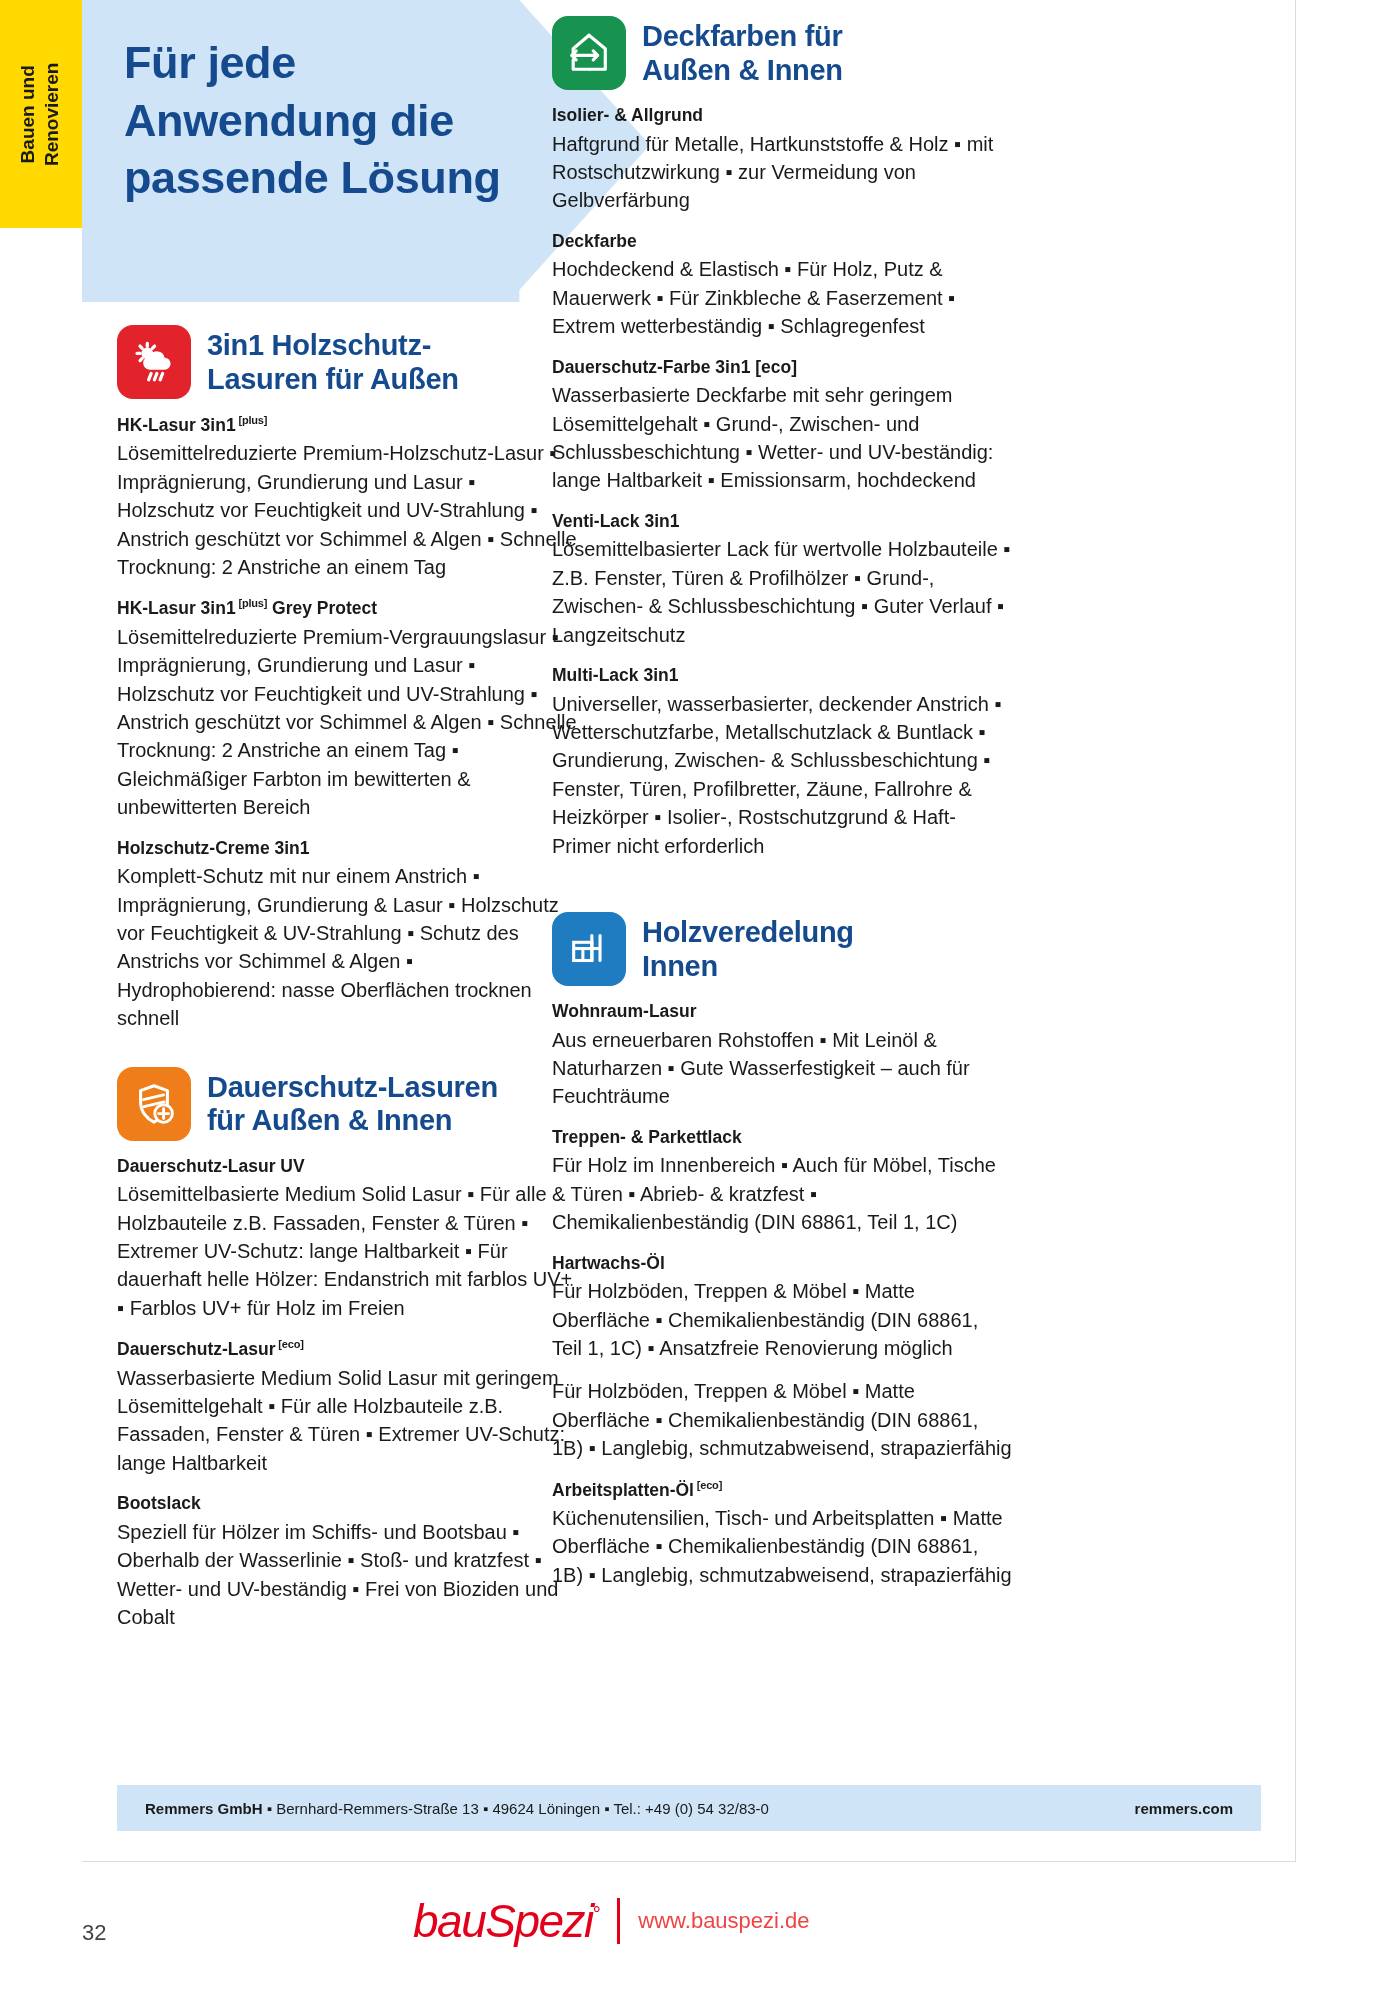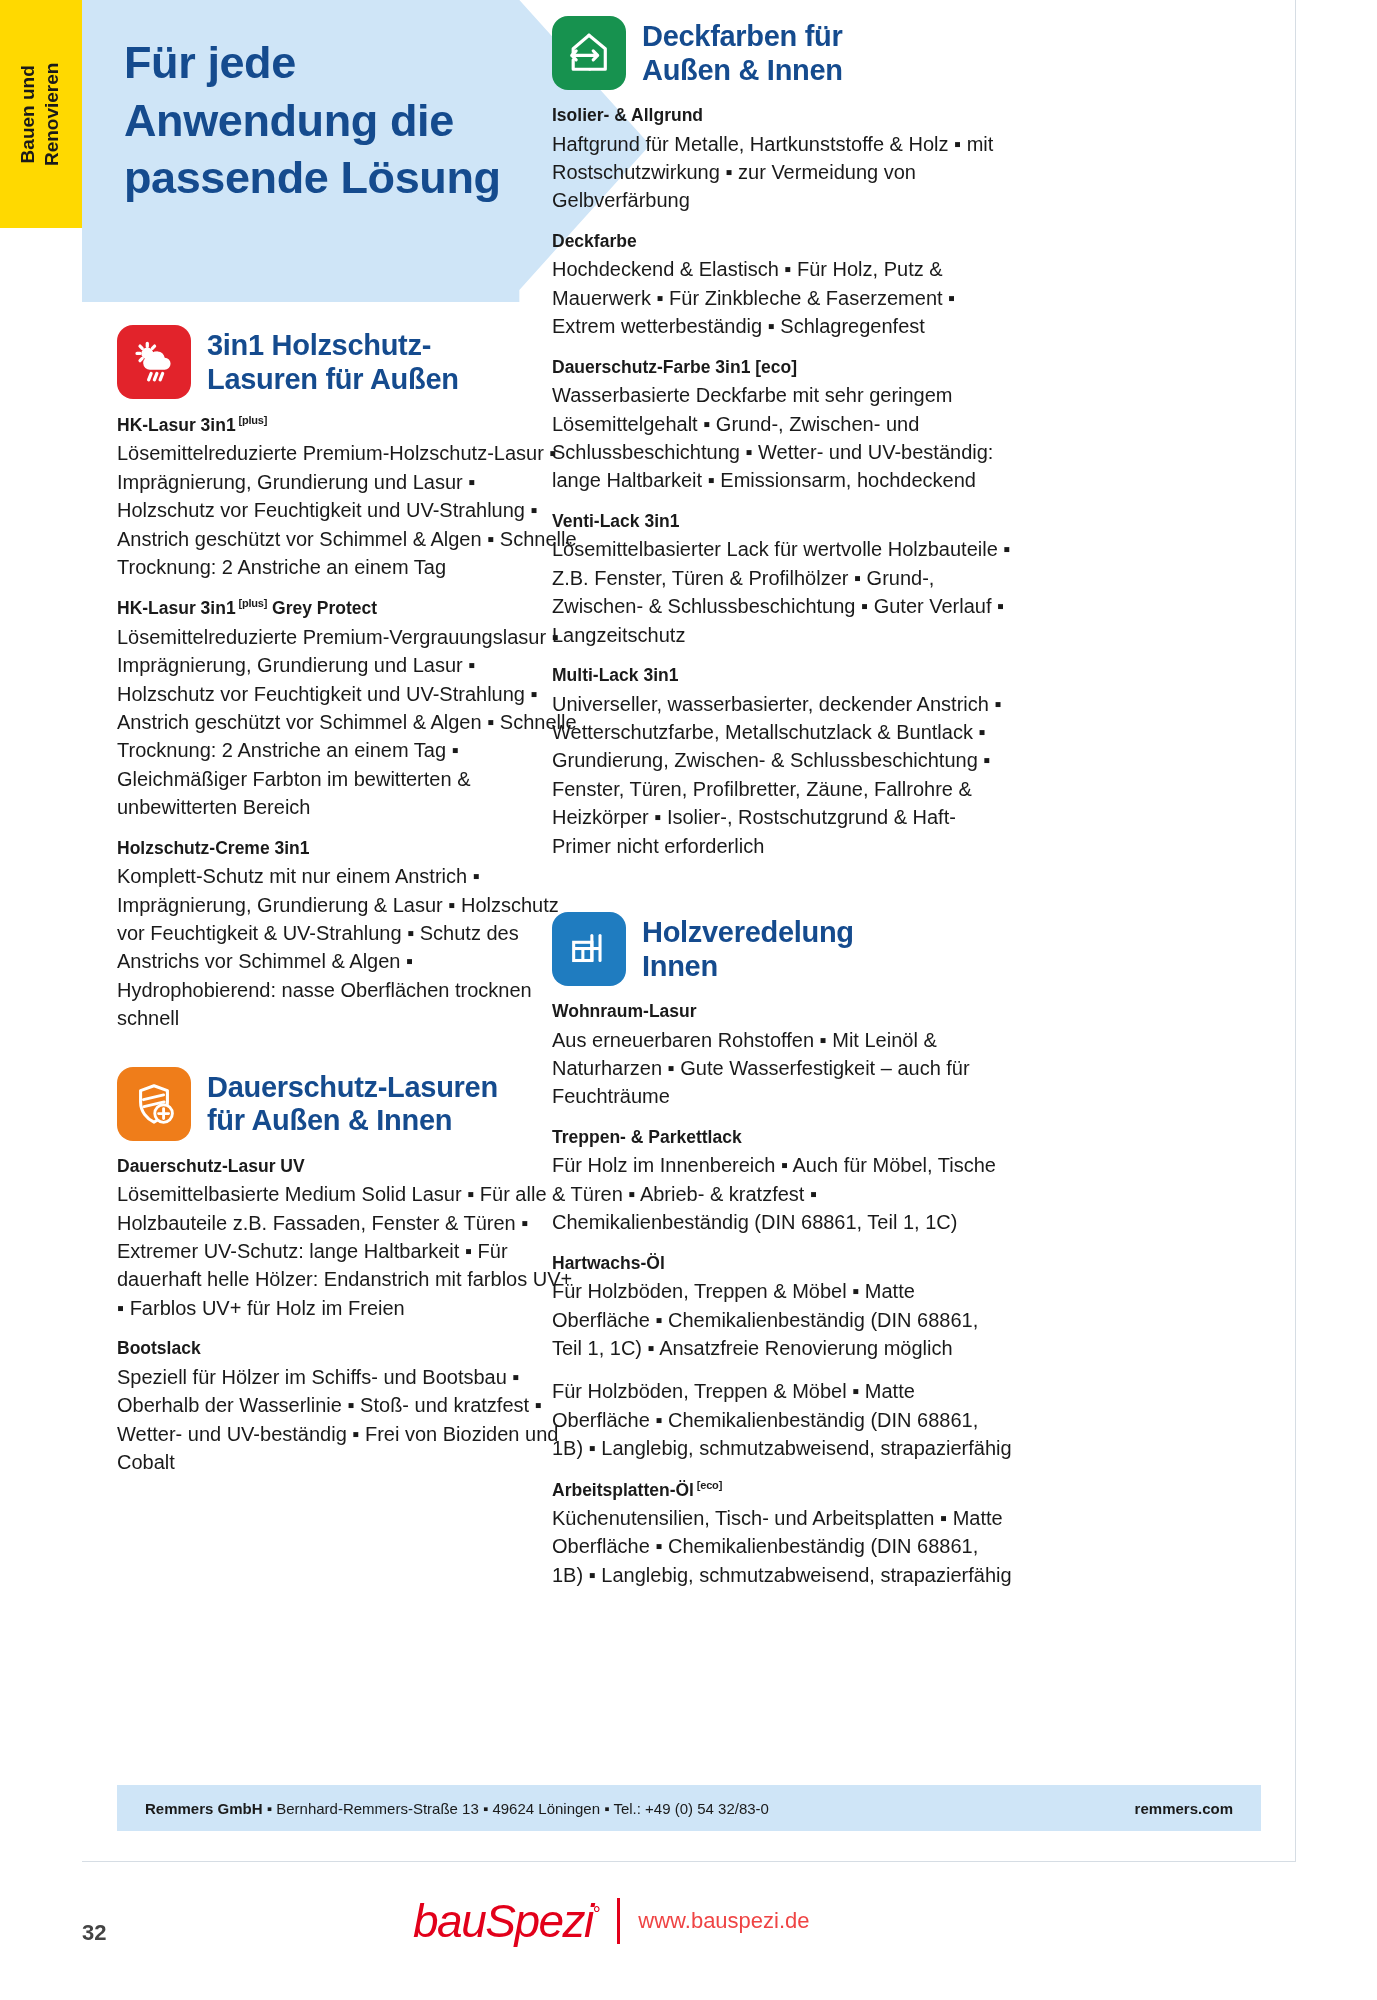--- a/index.html
+++ b/index.html
@@ -163,21 +163,20 @@
     width: 1377px;
     height: 138px;
     background: #ffffff;
   }
   .page-number {
     position: absolute;
     left: 82px;
     top: 58px;
     font-size: 22px;
     color: #444;
-    font-weight: bold;
   }
   .brand {
     position: absolute;
     left: 413px;
     top: 32px;
     display: flex;
     align-items: center;
     gap: 18px;
   }
   .brand-logo {
@@ -263,20 +262,24 @@
       <path d="M34 28.8v10.4M28.8 34h10.4" stroke="#fff" stroke-width="3" stroke-linecap="round"></path>
     </svg>
             </div>
             <div class="sec-title"><span>Dauerschutz-Lasuren</span><br><span>für Außen &amp; Innen</span></div>
           </div>
           <div class="product">
             <div class="prod-name"><span>Dauerschutz-Lasur UV</span></div>
             <div class="prod-desc">Lösemittelbasierte Medium Solid Lasur ▪ Für alle Holzbauteile z.B. Fassaden, Fenster &amp; Türen ▪ Extremer UV-Schutz: lange Haltbarkeit ▪ Für dauerhaft helle Hölzer: Endanstrich mit farblos UV+ ▪ Farblos UV+ für Holz im Freien</div>
           </div>
           <div class="product">
+            <div class="prod-name"><span>Dauerschutz-Lasur</span><span class="sup"> [eco]</span></div>
+            <div class="prod-desc">Wasserbasierte Medium Solid Lasur mit geringem Lösemittelgehalt ▪ Für alle Holzbauteile z.B. Fassaden, Fenster &amp; Türen ▪ Extremer UV-Schutz: lange Haltbarkeit</div>
+          </div>
+          <div class="product">
             <div class="prod-name"><span>Bootslack</span></div>
             <div class="prod-desc">Speziell für Hölzer im Schiffs- und Bootsbau ▪ Oberhalb der Wasserlinie ▪ Stoß- und kratzfest ▪ Wetter- und UV-beständig ▪ Frei von Bioziden und Cobalt</div>
           </div>
         </div>
       </div>
     <div class="col col-right" id="col-right">
         <div class="section">
           <div class="section-head">
             <div class="sec-icon" style="background: rgb(23, 146, 79);">
               <svg width="46" height="46" viewBox="0 0 48 48">

